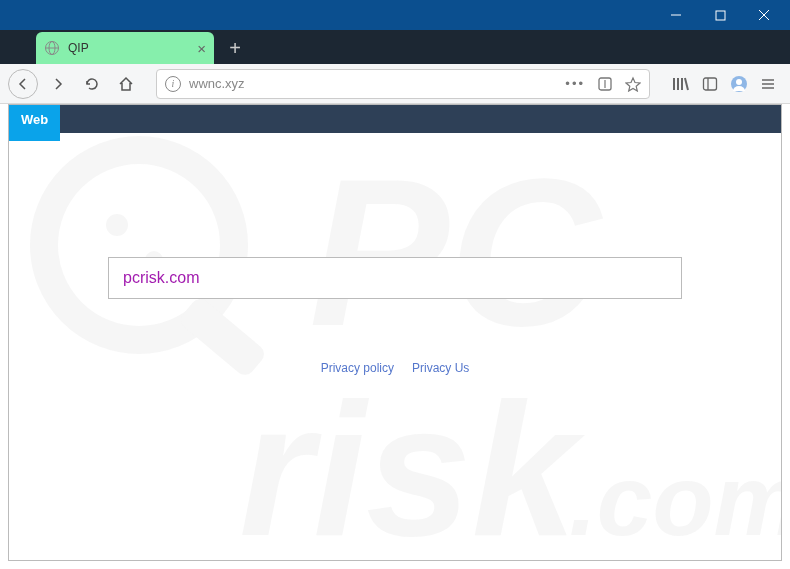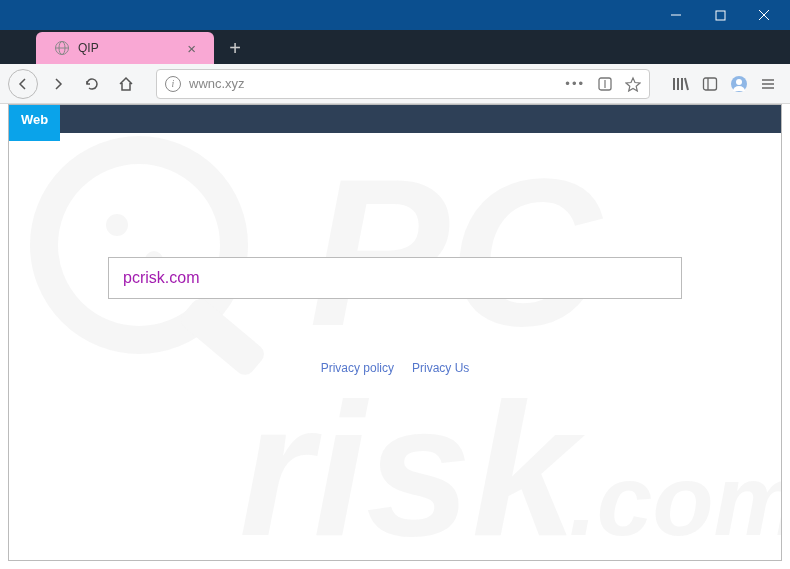--- a/index.html
+++ b/index.html
@@ -5,21 +5,21 @@
 * { margin: 0; padding: 0; box-sizing: border-box; font-family: -apple-system, BlinkMacSystemFont, "Segoe UI", Arial, sans-serif; }
 body { width: 790px; height: 569px; background: #fff; overflow: hidden; position: relative; }
 
 
 .titlebar { height: 30px; background: #0b4f8f; display: flex; justify-content: flex-end; align-items: center; padding-right: 4px; }
 .titlebar .win-btn { width: 44px; height: 30px; display: flex; align-items: center; justify-content: center; color: #fff; cursor: pointer; }
 .titlebar .win-btn svg { stroke: #fff; fill: none; }
 
 
 .tabstrip { height: 34px; background: #1c2733; display: flex; align-items: flex-end; padding-left: 36px; position: relative; }
-.tab { background: #f9a8d4; height: 32px; min-width: 178px; border-top-left-radius: 6px; border-top-right-radius: 6px; display: flex; align-items: center; padding: 0 18px; position: relative; font-size: 12px; color: #333; margin-top: 20px; }
+.tab { background: #86efac; height: 32px; min-width: 178px; border-top-left-radius: 6px; border-top-right-radius: 6px; display: flex; align-items: center; padding: 0 8px; position: relative; font-size: 12px; color: #333; margin-top: 20px; }
 .tab .favicon { width: 16px; height: 16px; margin-right: 8px; }
 .tab .closex { margin-left: auto; color: #666; font-size: 15px; cursor: pointer; }
 .newtab { width: 26px; height: 26px; margin-left: 8px; margin-bottom: 3px; display: flex; align-items: center; justify-content: center; color: #ccc; font-size: 20px; cursor: pointer; }
 
 
 .toolbar { height: 40px; background: #f5f6f7; border-bottom: 1px solid #d8d8d8; display: flex; align-items: center; padding: 0 8px; gap: 6px; }
 .nav-back { width: 30px; height: 30px; border: 1px solid #bbb; border-radius: 50%; display: flex; align-items: center; justify-content: center; cursor: pointer; }
 .icon-btn { width: 28px; height: 28px; display: flex; align-items: center; justify-content: center; color: #666; cursor: pointer; }
 .urlbar { flex: 1; height: 30px; background: #fff; border: 1px solid #ccc; border-radius: 4px; margin: 0 10px; display: flex; align-items: center; padding: 0 8px; font-size: 13px; color: #888; }
 .urlbar .info-icon { width: 16px; height: 16px; border: 1px solid #888; border-radius: 50%; display: flex; align-items: center; justify-content: center; font-size: 10px; margin-right: 8px; color:#888; font-style: italic; font-family: serif; }

